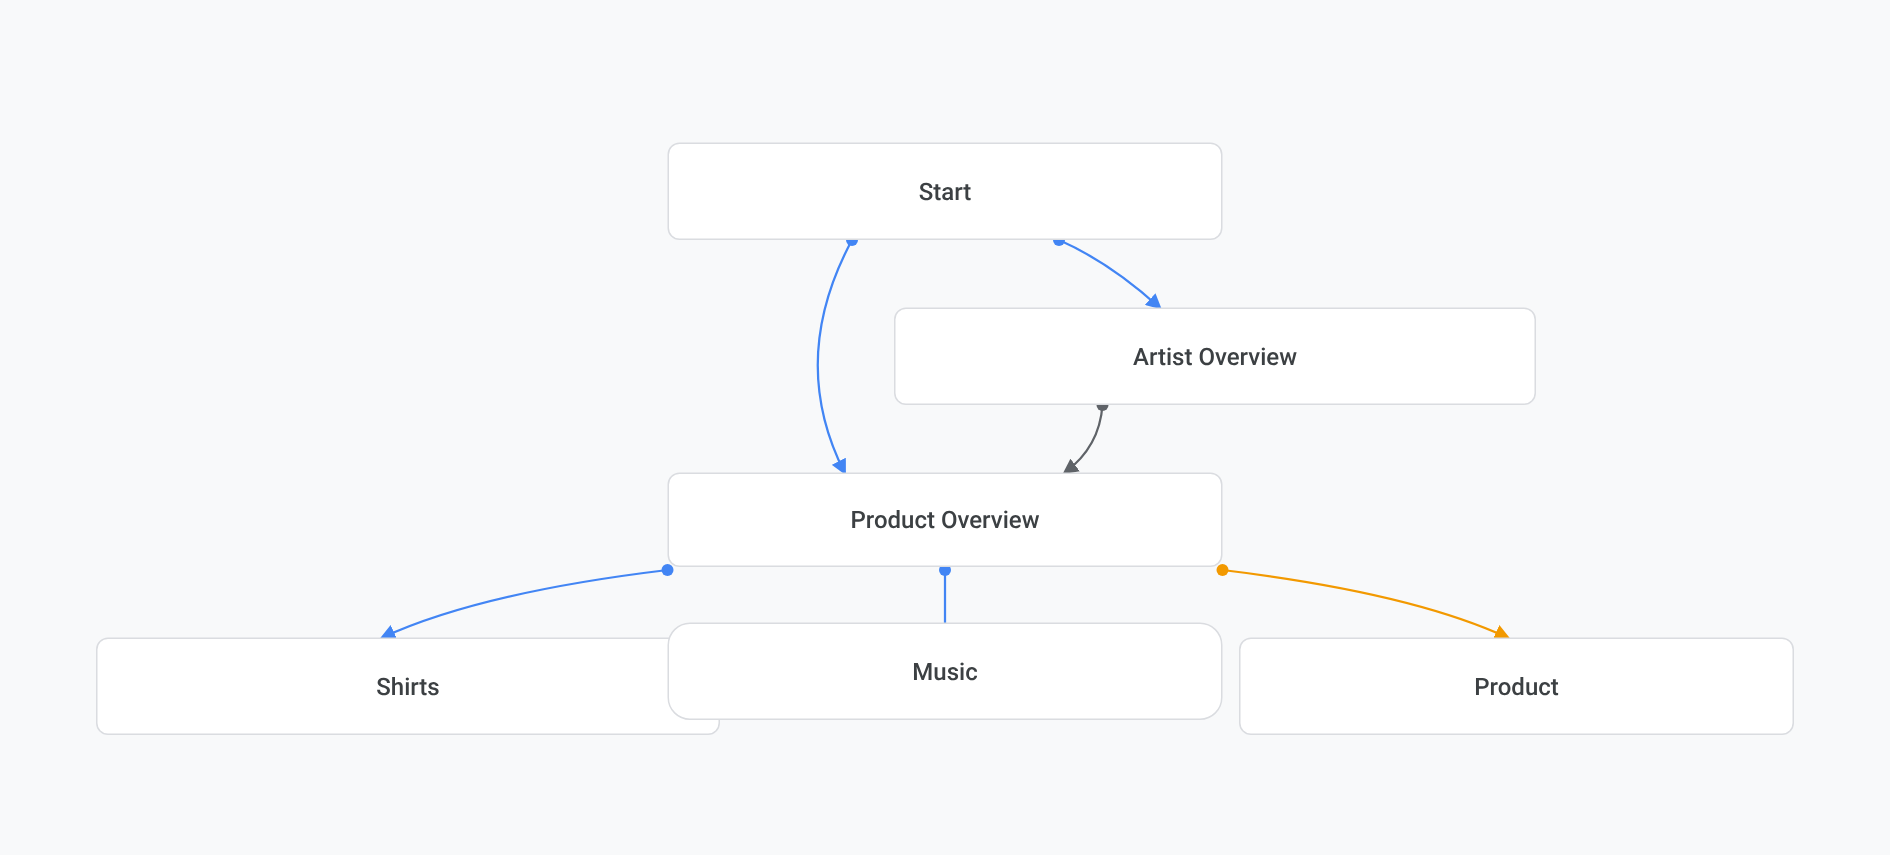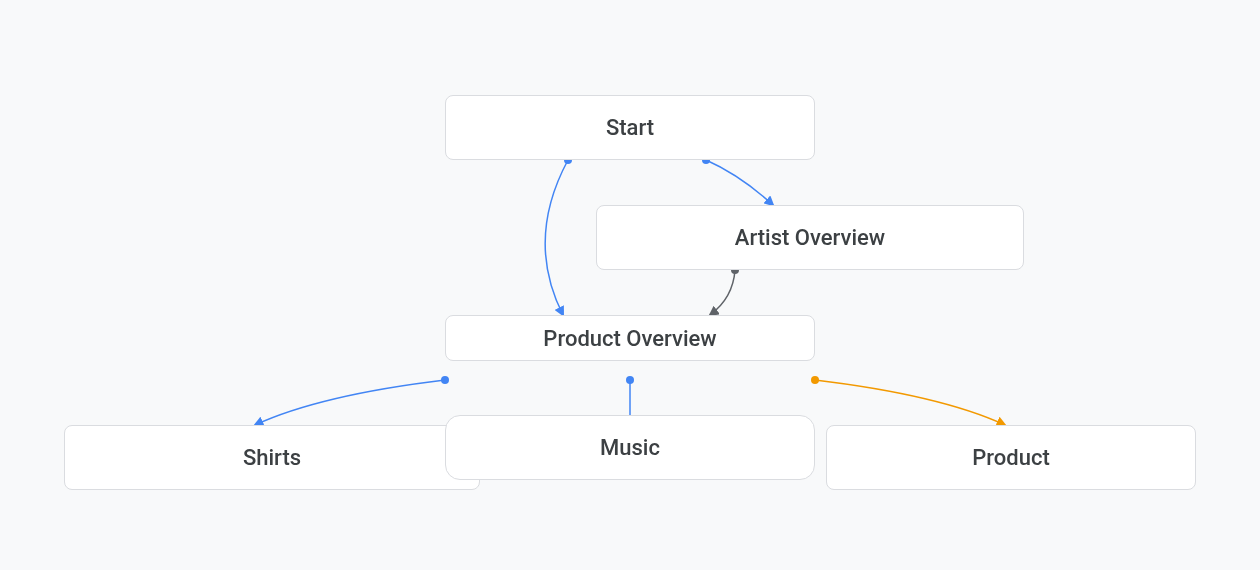--- a/index.html
+++ b/index.html
@@ -16,21 +16,21 @@
       overflow: hidden;
     }
     .node {
       position: absolute;
       background: #ffffff;
       border: 1px solid #dadce0;
       border-radius: 8px;
       display: flex;
       align-items: center;
       justify-content: center;
-      font-size: 22px;
+      font-size: 16px;
       font-weight: 500;
       color: #3c4043;
       padding: 0 20px;
     }
     .svg-layer {
       position: absolute;
       top: 0;
       left: 0;
       width: 1260px;
       height: 570px;
@@ -73,21 +73,21 @@
 </svg>
 
 <div class="node" style="left:445px; top:95px; width:370px; height:65px;">
   <span>Start</span>
 </div>
 
 <div class="node" style="left:596px; top:205px; width:428px; height:65px;">
   <span>Artist Overview</span>
 </div>
 
-<div class="node" style="left:445px; top:315px; width:370px; height:46px;">
+<div class="node" style="left:445px; top:315px; width:370px; height:63px;">
   <span>Product Overview</span>
 </div>
 
 <div class="node" style="left:64px; top:425px; width:416px; height:65px;">
   <span>Shirts</span>
 </div>
 
 <div class="node" style="left:445px; top:415px; width:370px; height:65px;border-radius:15px;">
   <span>Music</span>
 </div>

